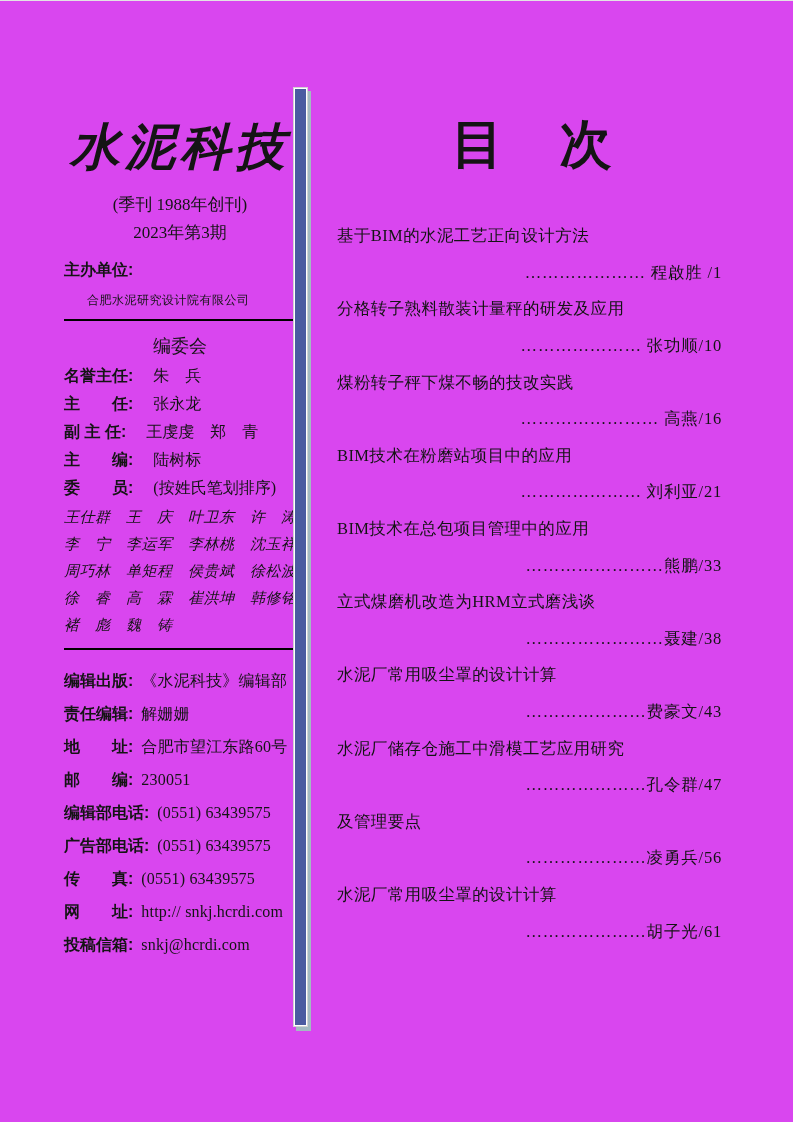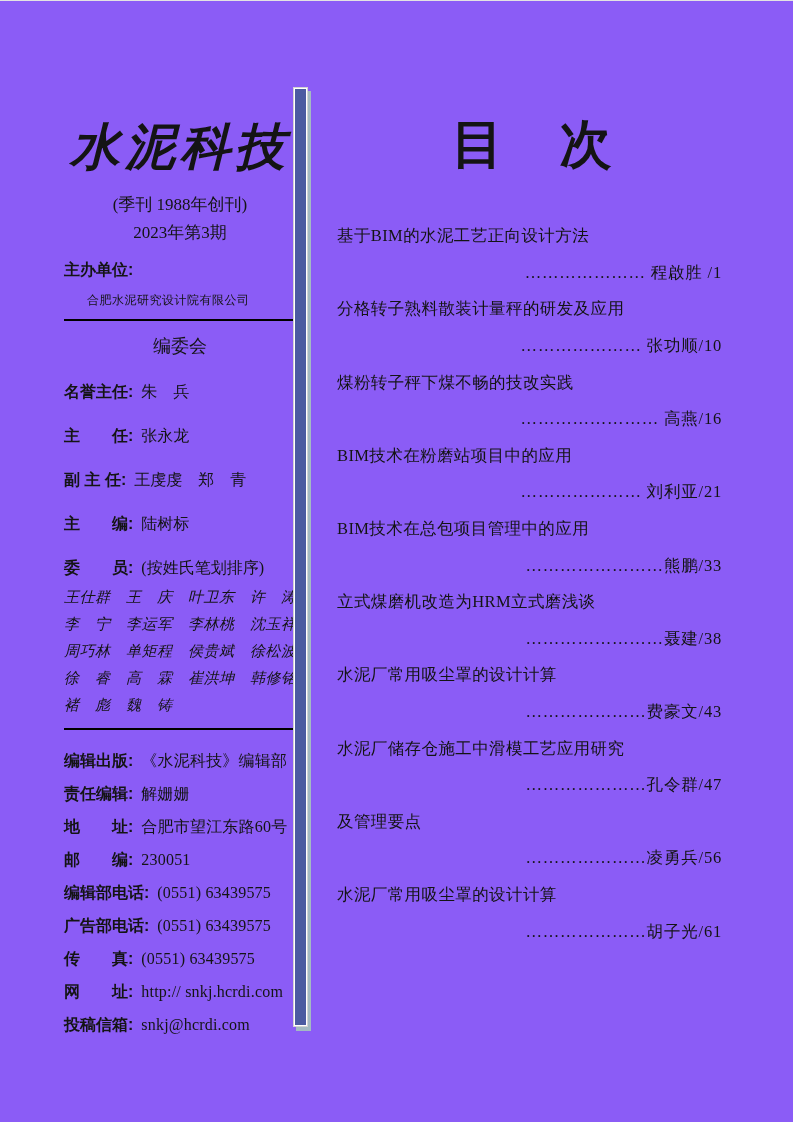--- a/index.html
+++ b/index.html
@@ -1,19 +1,19 @@
 <!DOCTYPE html>
 <html><head>
 <meta charset="utf-8">
 <style>
   html,body{margin:0;padding:0;background:#ffffff;}
   .page{
     position:relative;
     width:793px;height:1122px;
-    background:#8b5cf6;
+    background:#d946ef;
     overflow:hidden;
     color:#141414;
     font-family:"Liberation Serif","DejaVu Serif",serif;
   }
   .page-top-line{position:absolute;top:0;left:0;right:0;height:1px;background:#e3e3e3;}
 
   
   .left-col{position:absolute;left:64px;top:112px;width:232px;}
   .journal-title{
     font-size:50px;font-weight:bold;font-style:italic;
@@ -29,21 +29,21 @@
   }
   .organizer-label{font-size:16px;line-height:20px;margin-top:16px;}
   .organizer-name{font-size:12px;line-height:20px;margin-top:10px;letter-spacing:0.5px;white-space:pre;margin-left:23px;}
 
   .rule{height:0;border:none;border-top:2.5px solid #000;margin:9px 0 0 0;}
 
   .board-header{
     text-align:center;font-size:18px;line-height:24px;margin-top:13px;
     font-family:"Liberation Sans","DejaVu Sans",sans-serif;font-weight:normal;
   }
-  .role-row{display:flex;font-size:16px;line-height:20px;margin-top:24px;}
+  .role-row{display:flex;font-size:16px;line-height:20px;margin-top:8px;gap:12px;}
   .role-label{font-size:16px;}
   .role-value{margin-left:8px;white-space:pre;}
 
   .members{margin-top:6px;font-style:italic;}
   .member-row{font-size:15px;line-height:27px;white-space:pre;letter-spacing:0.5px;}
 
   .pub-rows{margin-top:14px;}
   .pub-row{display:flex;font-size:16px;line-height:33px;}
   .pub-label{font-size:16px;line-height:33px;}
   .pub-value{margin-left:8px;white-space:pre;letter-spacing:0.2px;}

